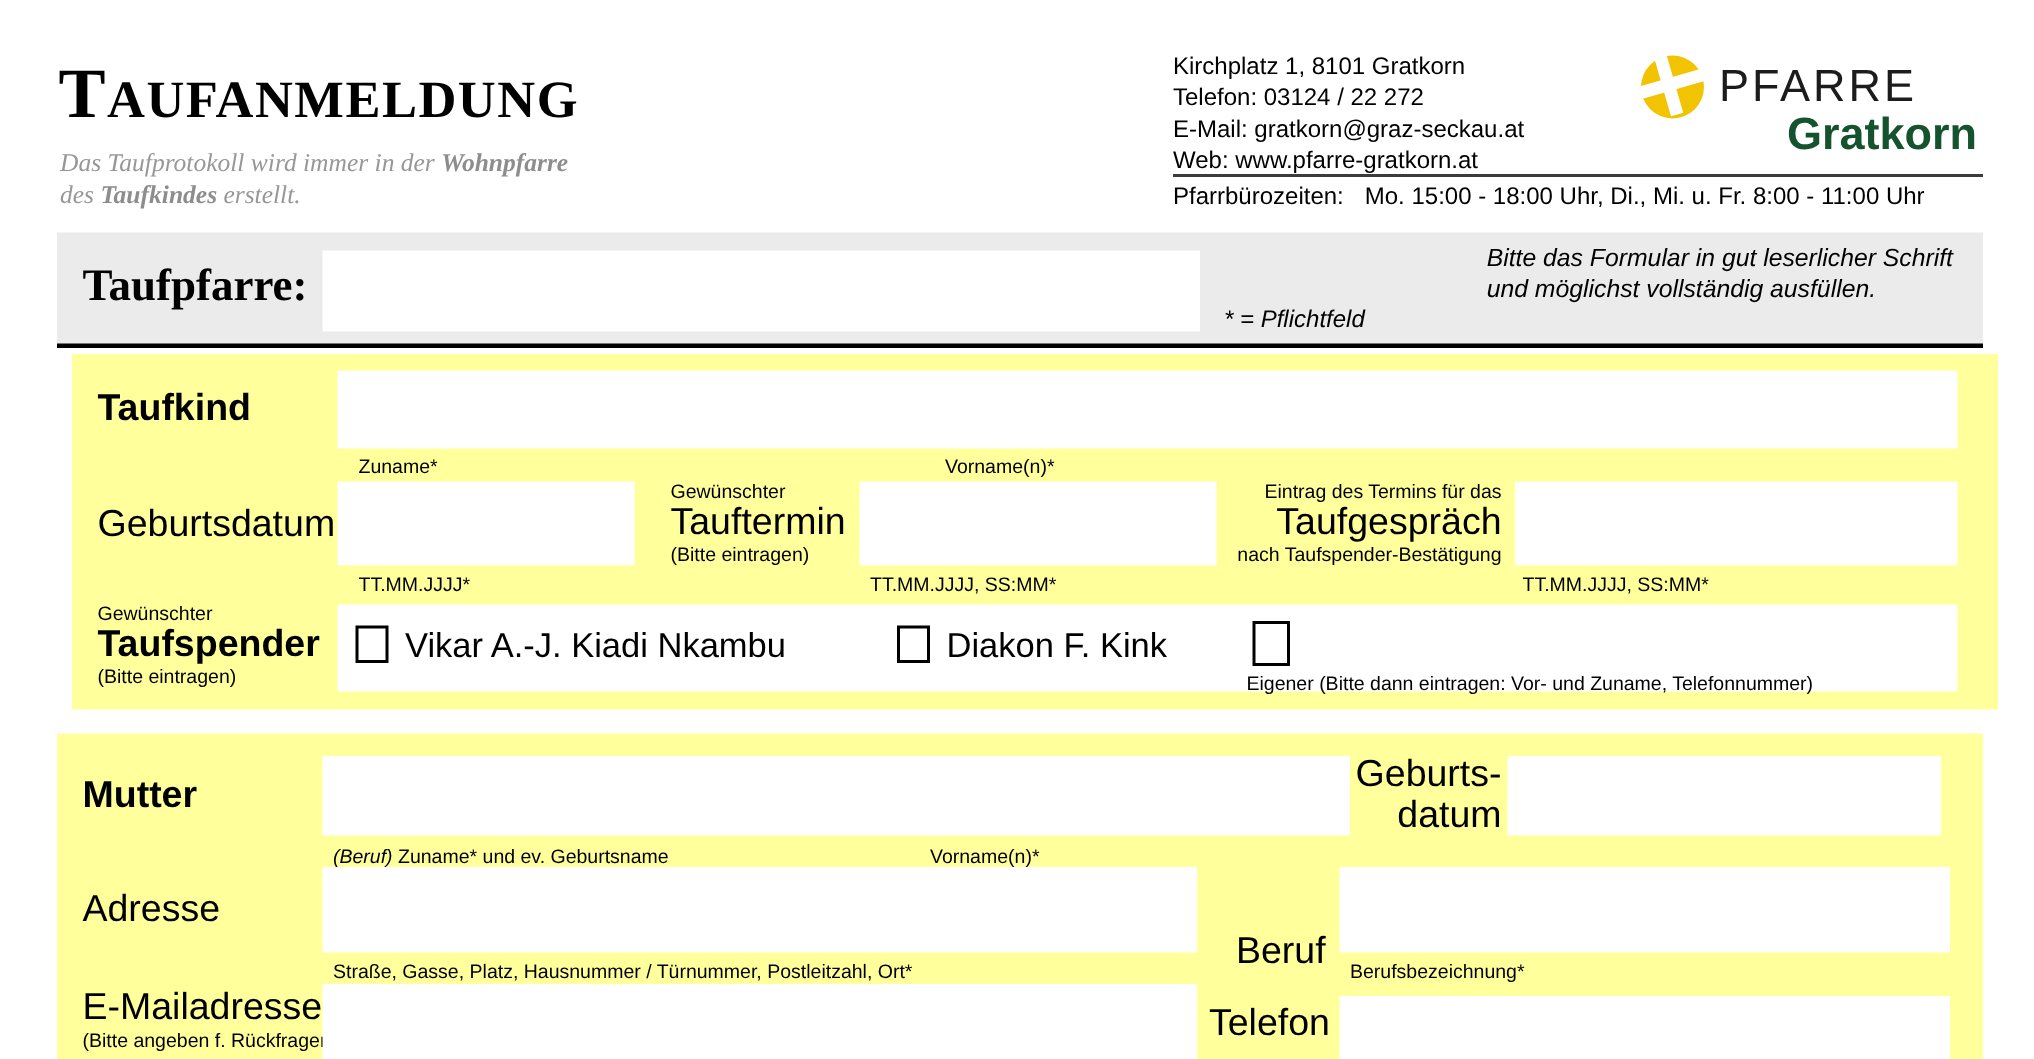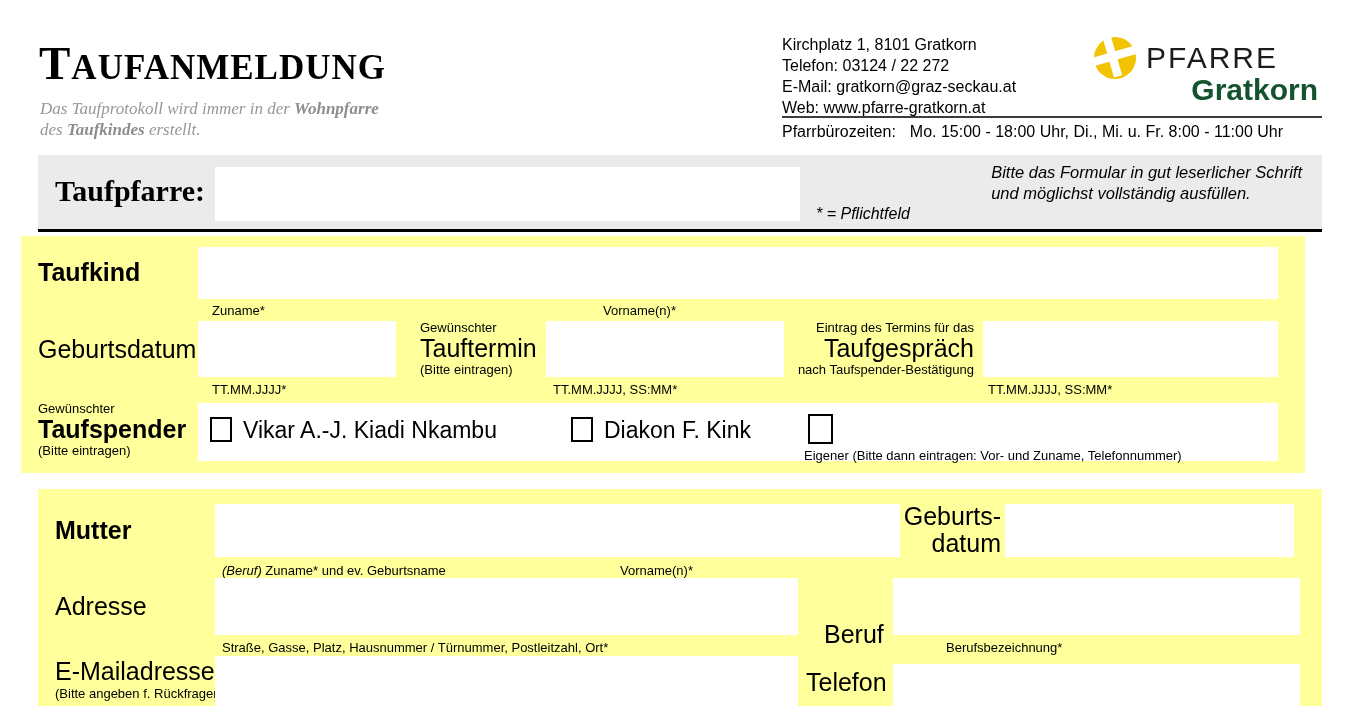--- a/index.html
+++ b/index.html
@@ -93,21 +93,21 @@
   <div class="abs band" style="left:38px; top:155px; width:1284px; height:77px;">
     <div class="abs band-label" style="left:17px; top:19px;">Taufpfarre:</div>
     <input class="field" type="text" style="left: 177px; top: 12px; width: 585px; height: 54px;" value="">
     <div class="abs pflicht" style="left:778px; top:50px;">* = Pflichtfeld</div>
     <div class="abs instruction" style="right:20px; top:7px;">
       <div>Bitte das Formular in gut leserlicher Schrift</div>
       <div>und möglichst vollständig ausfüllen.</div>
     </div>
   </div>
 
-  <div class="abs ysec" style="left:21px; top:236px; width:1284px; height:237px;">
+  <div class="abs ysec" style="left:48px; top:236px; width:1284px; height:237px;">
     <div class="abs sec-title" style="left:17px; top:22px;">Taufkind</div>
     <input class="field" type="text" style="left: 177px; top: 11px; width: 1080px; height: 52px;" value="">
     <div class="abs hint" style="left:191px; top:67px;">Zuname*</div>
     <div class="abs hint" style="left:582px; top:67px;">Vorname(n)*</div>
 
     <div class="abs big" style="left:17px; top:99px;">Geburtsdatum</div>
     <input class="field" type="text" style="left: 177px; top: 85px; width: 198px; height: 56px;" value="">
     <div class="abs hint" style="left:191px; top:146px;">TT.MM.JJJJ*</div>
 
     <div class="abs" style="left:399px; top:84px;">
@@ -151,21 +151,21 @@
     <div class="abs hint" style="left:184px; top:74px;">
       <i>(Beruf)</i><span> Zuname*  und ev. Geburtsname</span>
     </div>
     <div class="abs hint" style="left:582px; top:74px;">Vorname(n)*</div>
 
     <div class="abs big" style="left:17px; top:103px;">Adresse</div>
     <input class="field" type="text" style="left: 177px; top: 89px; width: 583px; height: 57px;" value="">
     <div class="abs big" style="left:786px; top:103px;margin-top:28px;">Beruf</div>
     <input class="field" type="text" style="left: 855px; top: 89px; width: 407px; height: 57px;" value="">
     <div class="abs hint" style="left:184px; top:151px;">Straße, Gasse, Platz, Hausnummer / Türnummer, Postleitzahl, Ort*</div>
-    <div class="abs hint" style="left:862px; top:151px;margin-left:46px;">Berufsbezeichnung*</div>
+    <div class="abs hint" style="left:862px; top:151px;">Berufsbezeichnung*</div>
 
     <div class="abs big" style="left:17px; top:168px;">E-Mailadresse</div>
     <div class="abs small" style="left:17px; top:197px;">(Bitte angeben f. Rückfragen)</div>
     <input class="field" type="text" style="left: 177px; top: 167px; width: 583px; height: 62px;" value="">
     <div class="abs big" style="left:768px; top:179px;">Telefon</div>
     <input class="field" type="text" style="left: 855px; top: 175px; width: 407px; height: 55px;" value="">
   </div>
 
 </div>
 

